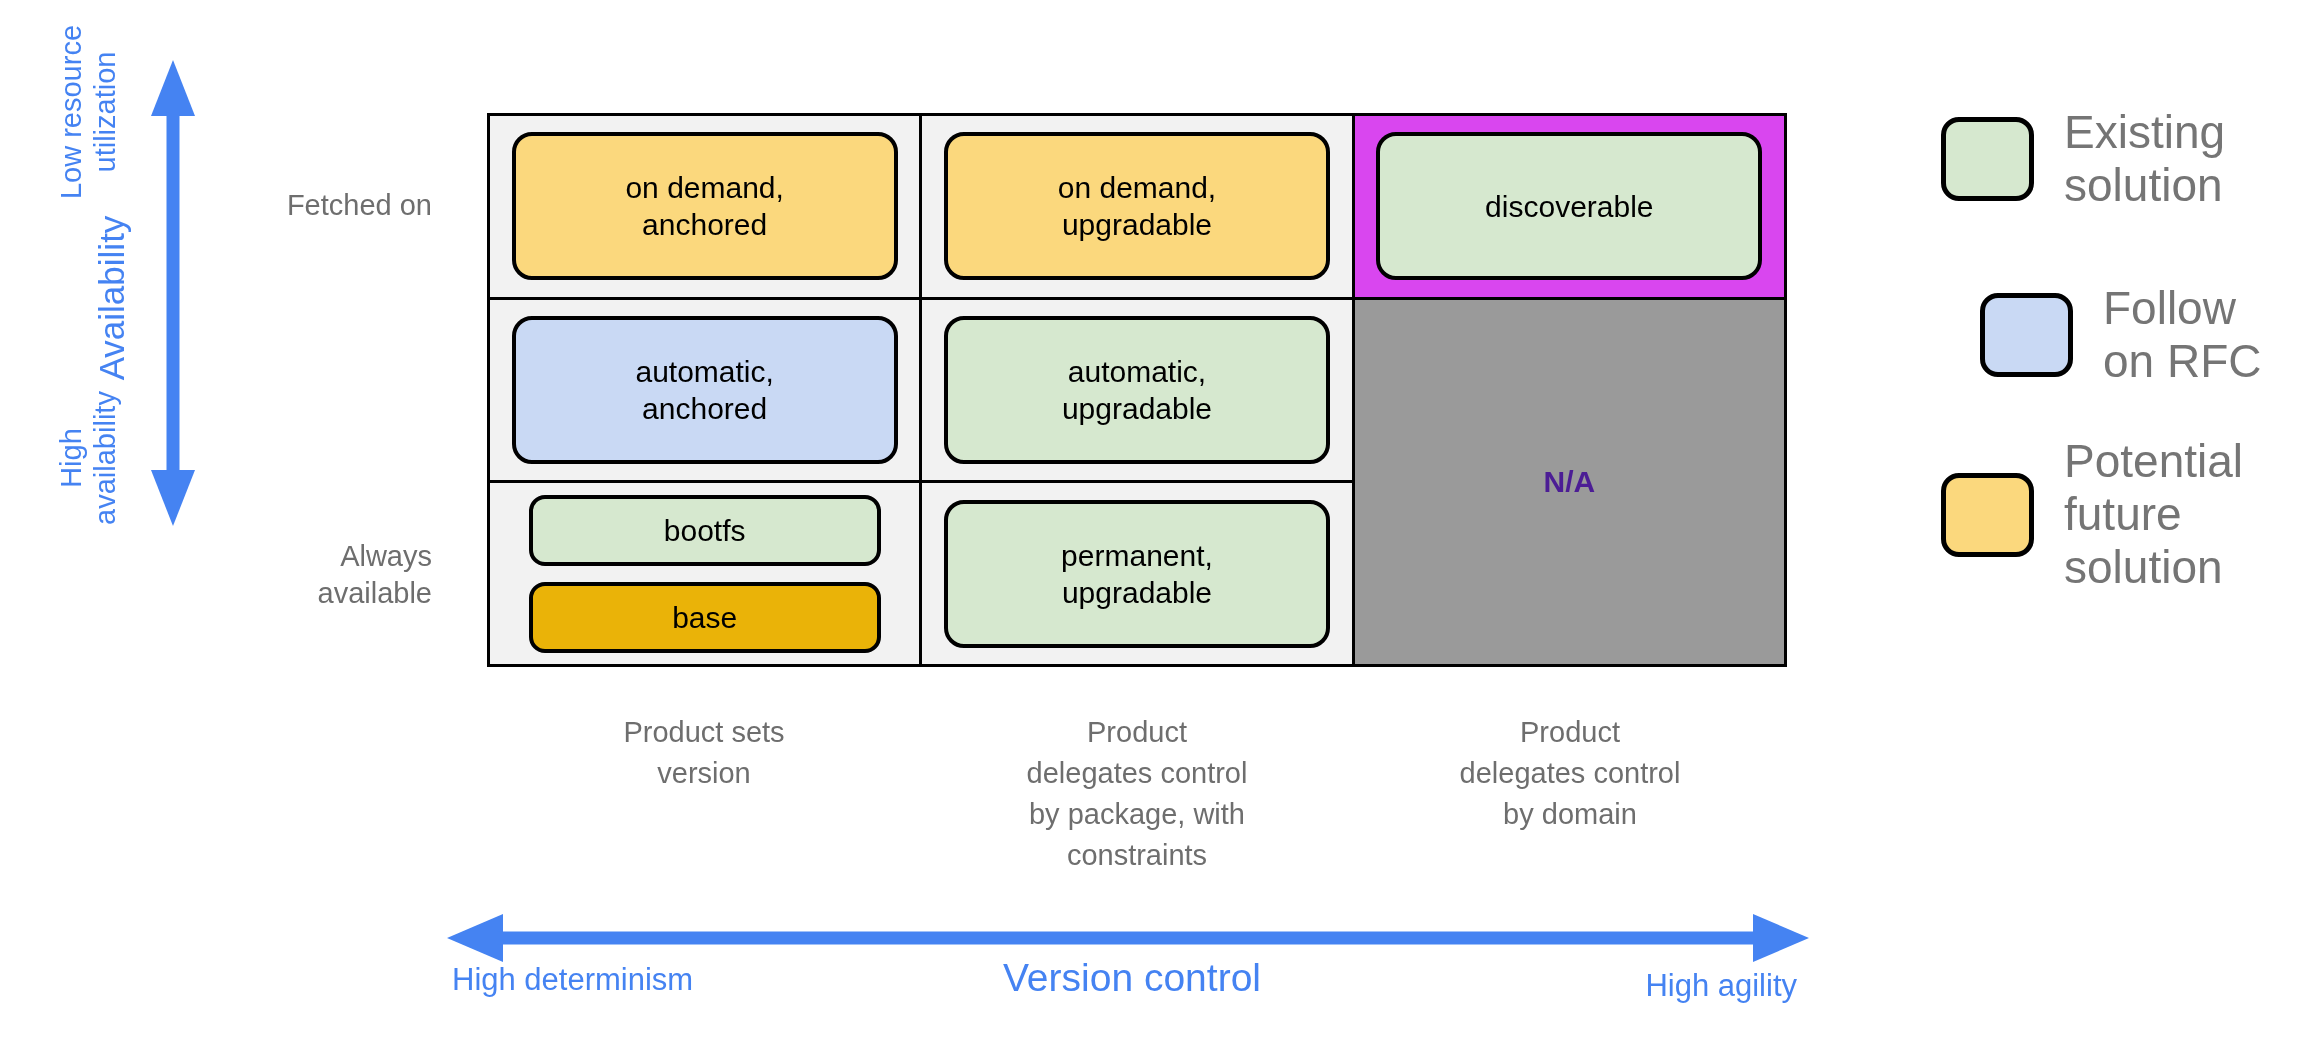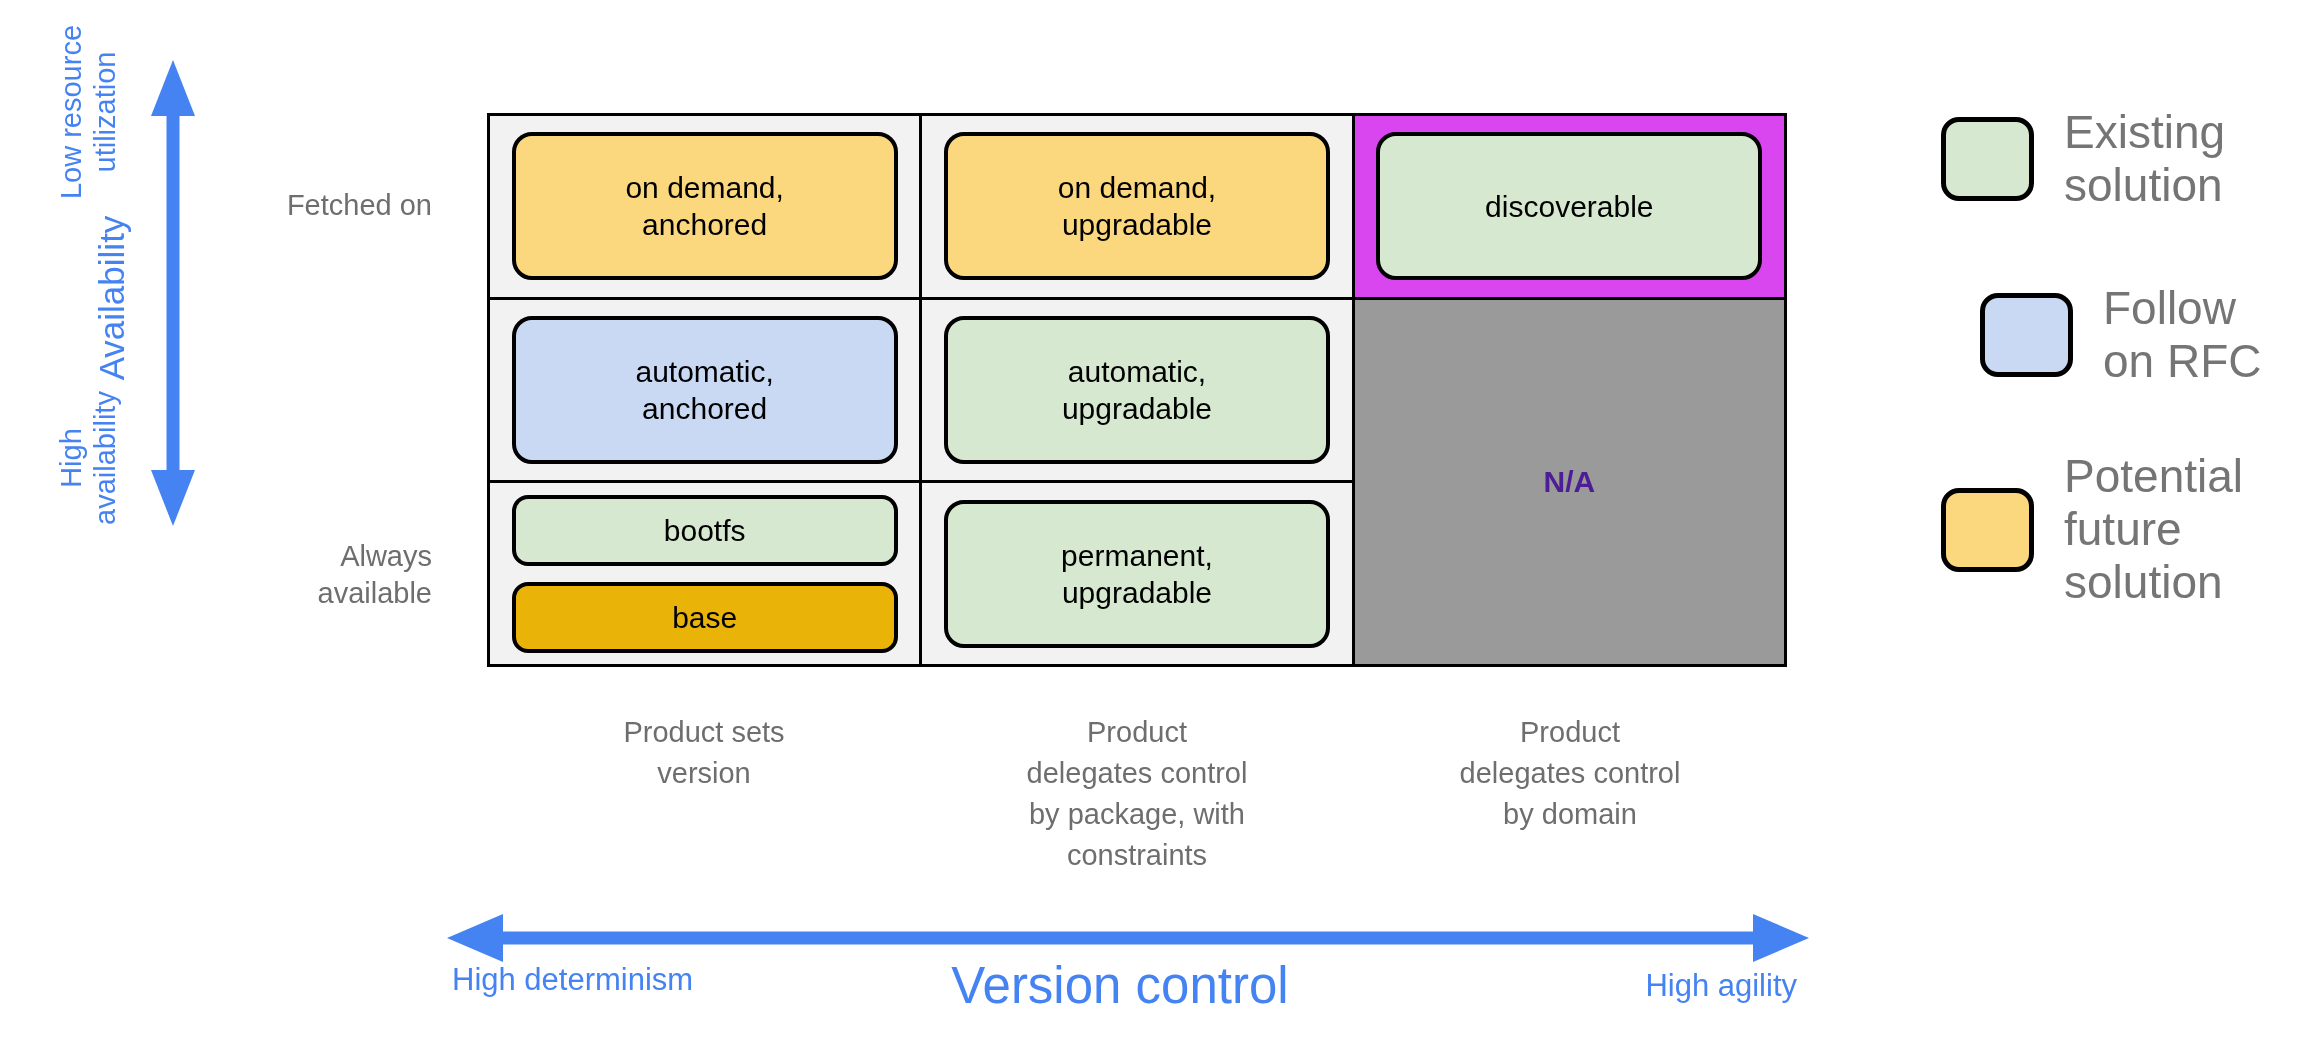--- a/index.html
+++ b/index.html
@@ -15,21 +15,21 @@
     background:#000; border:3px solid #000; gap:3px; box-sizing:border-box;
   }
   .cell { display:flex; flex-direction:column; align-items:center; justify-content:center; }
   .cell.na { font-size:30px; color:#4c1d95;font-weight:bold; }
   .box {
     border:4px solid #000; border-radius:20px; box-sizing:border-box;
     display:flex; flex-direction:column; align-items:center; justify-content:center;
     font-size:30px; line-height:37px; color:#000; text-align:center;
   }
   .box.tall { width:386px; height:148px; }
-  .box.slim { width:386px; height:71px; border-radius:16px; }
+  .box.slim { width:352px; height:71px; border-radius:16px; }
   .stack { display:flex; flex-direction:column; gap:16px; }
 
   
   .row-label {
     position:absolute; left:130px; width:302px; text-align:right;
     transform:translateY(-50%); color:#6e6e6e; font-size:29px; line-height:37px;
   }
   .col-label {
     position:absolute; top:712px; width:460px; transform:translateX(-50%);
     text-align:center; color:#6e6e6e; font-size:29px; line-height:41px;
@@ -37,21 +37,21 @@
 
   
   .v-label {
     position:absolute; transform:translate(-50%,-50%) rotate(-90deg);
     text-align:center; white-space:nowrap; line-height:34px;
   }
   .axis-blue { color:#4583f2; }
   .v-small { font-size:29px; }
   .v-big   { font-size:35px; }
   .h-label { position:absolute; font-size:31px; }
-  .h-title { position:absolute; font-size:51px; transform:translateX(-50%); }
+  .h-title { position:absolute; font-size:39px; transform:translateX(-50%);margin-left:12px; }
 
   .axis-svg { position:absolute; }
 
   
   .legend-item { position:absolute; left:1941px; display:flex; align-items:center; gap:30px; }
   .swatch { width:93px; height:84px; border:5px solid #000; border-radius:18px; box-sizing:border-box; flex:none; }
   .legend-text { color:#757575; font-size:46px; line-height:53px; }
 </style>
 </head>
 <body>
@@ -174,21 +174,21 @@
       <div>solution</div>
     </div>
   </div>
   <div class="legend-item" style="top:282px;margin-left:39px;">
     <div class="swatch" style="background: rgb(201, 217, 244);"></div>
     <div class="legend-text">
       <div>Follow</div>
       <div>on RFC</div>
     </div>
   </div>
-  <div class="legend-item" style="top:450px;align-items:center;">
+  <div class="legend-item" style="top:435px;align-items:center;">
     <div class="swatch" style="background: rgb(251, 216, 125);"></div>
     <div class="legend-text">
       <div>Potential</div>
       <div>future</div>
       <div>solution</div>
     </div>
   </div>
 
 </div>
 

